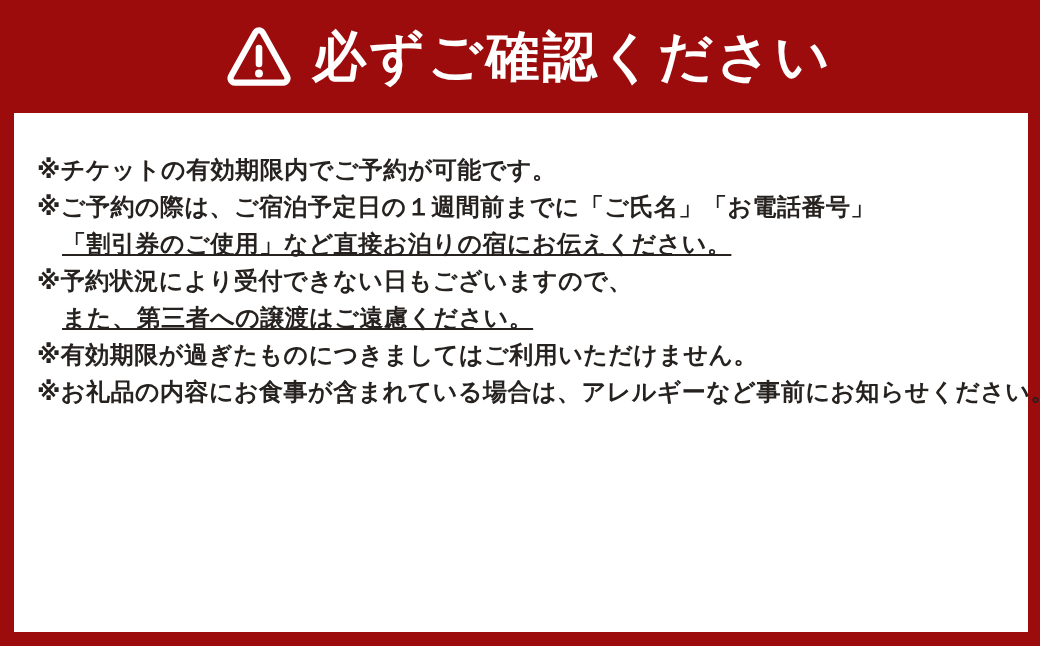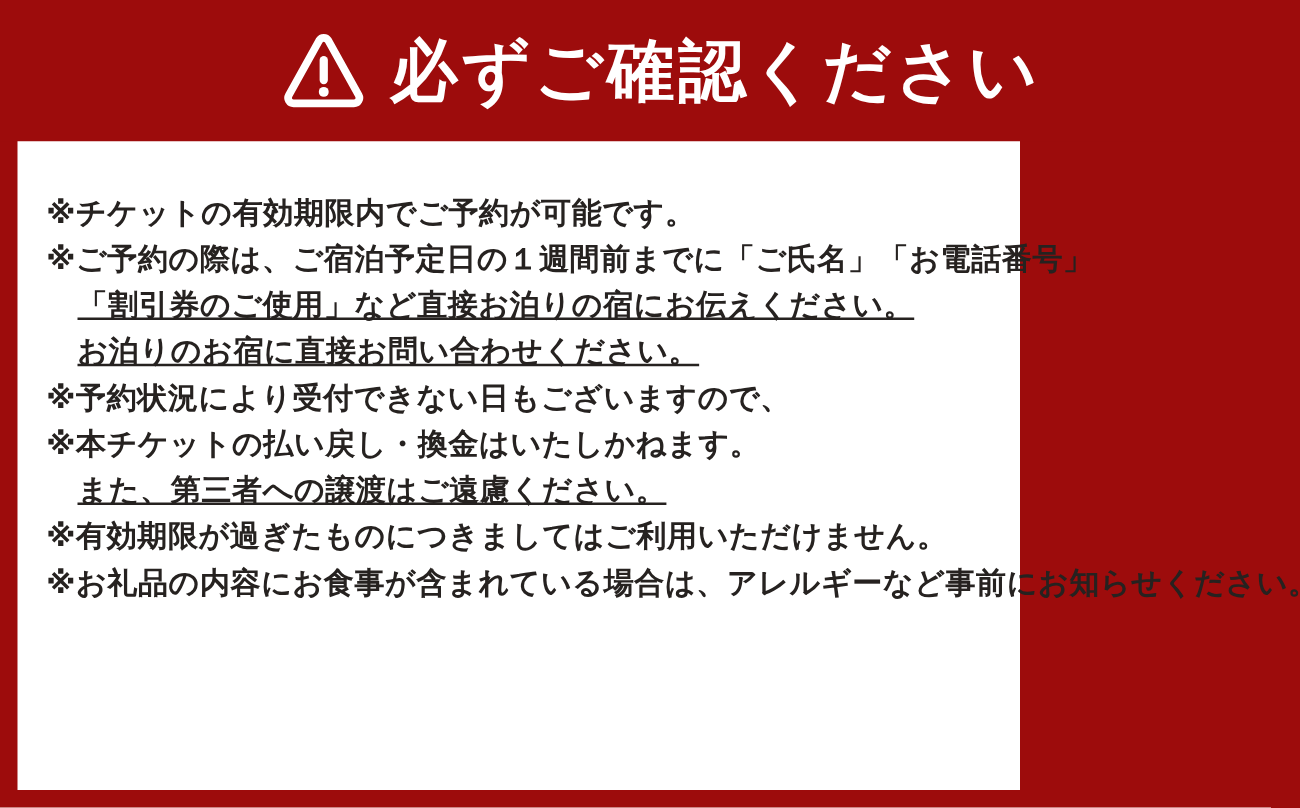--- a/index.html
+++ b/index.html
@@ -36,21 +36,21 @@
     font-weight: 800;
     letter-spacing: 3px;
     line-height: 1;
     white-space: nowrap;
   }
   
   .panel {
     position: absolute;
     left: 14px;
     top: 113px;
-    width: 802px;
+    width: 1014px;
     height: 519px;
     background: #ffffff;
     box-sizing: border-box;
     padding: 39px 8px 0 23px;
   }
   .notice-line {
     color: #262220;
     font-size: 24px;
     font-weight: 600;
     letter-spacing: 0.5px;
@@ -72,19 +72,17 @@
     <path d="M35 23.5 L35 40.5" stroke="#ffffff" stroke-width="7" stroke-linecap="round"></path>
     <circle cx="35" cy="50.5" r="4.2" fill="#ffffff"></circle>
   </svg>
   <div class="header-title">必ずご確認ください</div>
 </div>
 
 <div class="panel">
   <div class="notice-line">※チケットの有効期限内でご予約が可能です。</div>
   <div class="notice-line">※ご予約の際は、ご宿泊予定日の１週間前までに「ご氏名」「お電話番号」</div>
   <div class="notice-line cont">「割引券のご使用」など直接お泊りの宿にお伝えください。</div>
-  <div class="notice-line cont">お泊りのお宿に直接お問い合わせください。</div>
   <div class="notice-line">※予約状況により受付できない日もございますので、</div>
-  <div class="notice-line">※本チケットの払い戻し・換金はいたしかねます。</div>
   <div class="notice-line cont">また、第三者への譲渡はご遠慮ください。</div>
   <div class="notice-line">※有効期限が過ぎたものにつきましてはご利用いただけません。</div>
   <div class="notice-line">※お礼品の内容にお食事が含まれている場合は、アレルギーなど事前にお知らせください。</div>
 </div>
 
 </body></html>

